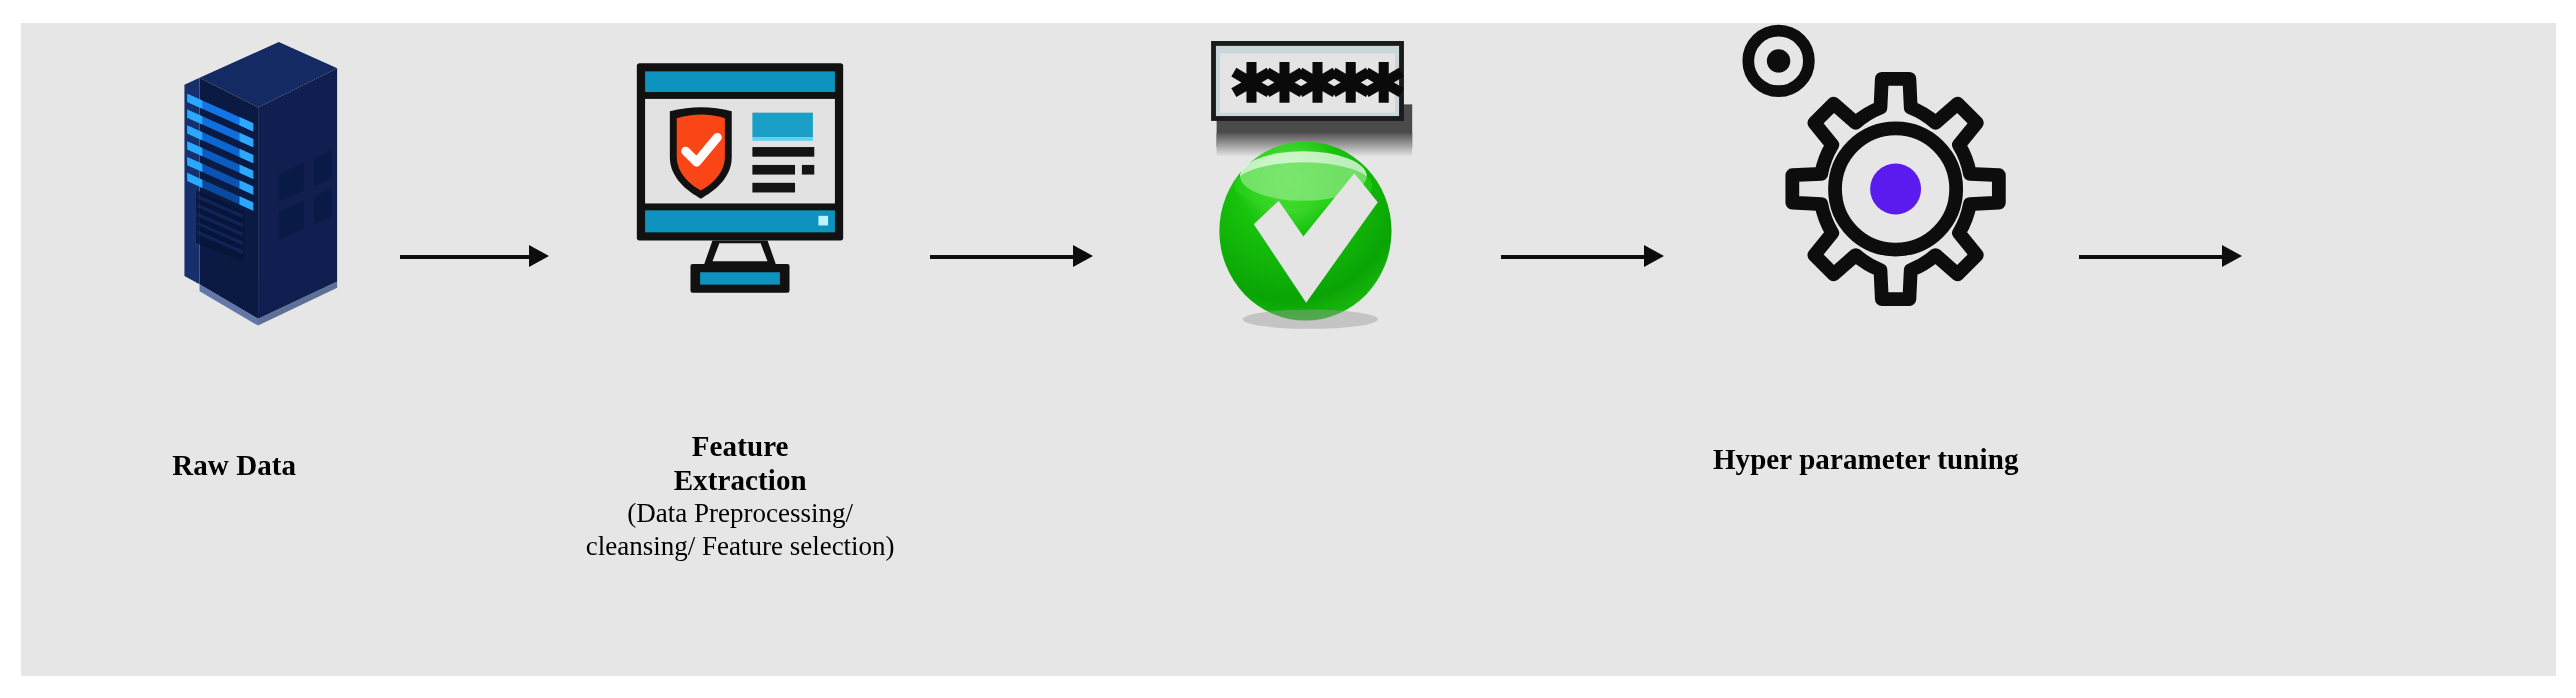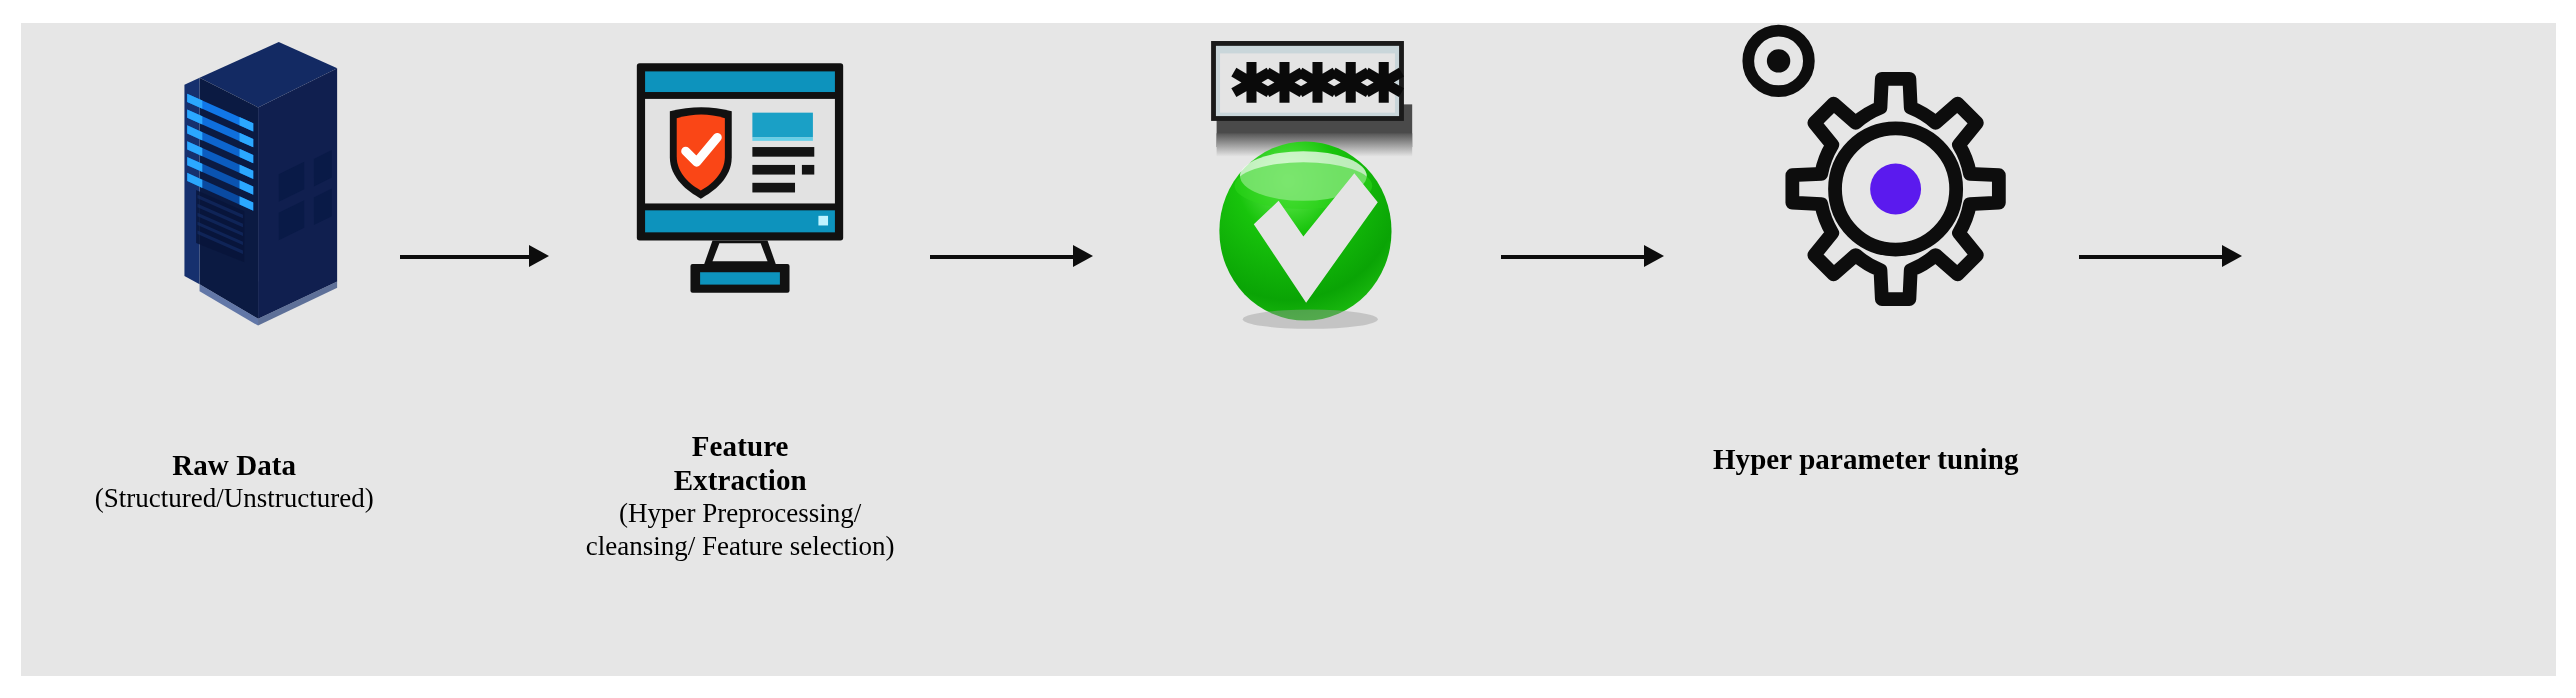--- a/index.html
+++ b/index.html
@@ -159,21 +159,20 @@
               <polygon points="266,226 292,213 292,253 266,266"></polygon>
             </g>
 
             <polygon points="100,352 185,402 185,412 100,362" fill="#1c3c86" opacity="0.65"></polygon>
             <polygon points="185,402 300,348 300,357 185,412" fill="#15316e" opacity="0.65"></polygon>
           </svg>
         </div>
       </div>
       <div class="caption" style="top:425px;">
         <div class="cap-title">Raw Data</div>
-        <div class="cap-sub">(Structured/Unstructured)</div>
       </div>
     </div>
 
     <div class="arrow" style="left:379px; width:151px;">
       <div class="shaft" style="width:132px;"></div>
       <div class="head" style="left:129px;"></div>
     </div>
 
     <div class="stage" style="left:506px; width:427px;">
       <div class="icon-box">
@@ -207,21 +206,21 @@
             <path d="M180,300 L240,300 L250,326 L170,326 Z" fill="#e6e6e6"></path>
 
             <rect x="138" y="330" width="144" height="42" rx="3" fill="#111111"></rect>
             <rect x="152" y="342" width="116" height="18" fill="#0d93bd"></rect>
           </svg>
         </div>
       </div>
       <div class="caption" style="top:406px;">
         <div class="cap-title">Feature</div>
         <div class="cap-title">Extraction</div>
-        <div class="cap-sub">(Hyper Preprocessing/</div>
+        <div class="cap-sub">(Data Preprocessing/</div>
         <div class="cap-sub">cleansing/ Feature selection)</div>
       </div>
     </div>
 
     <div class="arrow" style="left:909px; width:165px;">
       <div class="shaft" style="width:146px;"></div>
       <div class="head" style="left:143px;"></div>
     </div>
 
     <div class="stage" style="left:1033px; width:496px;">

